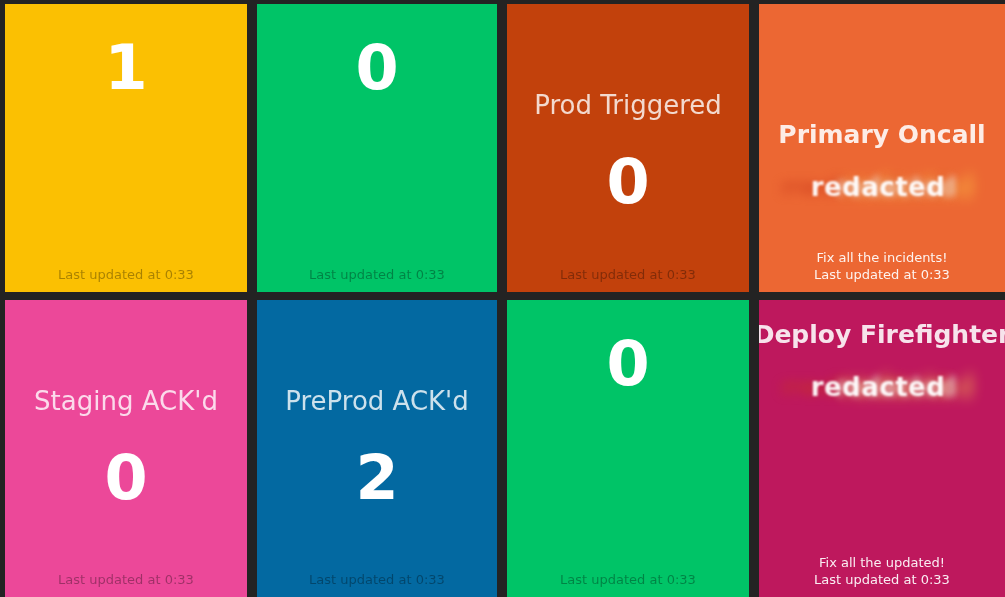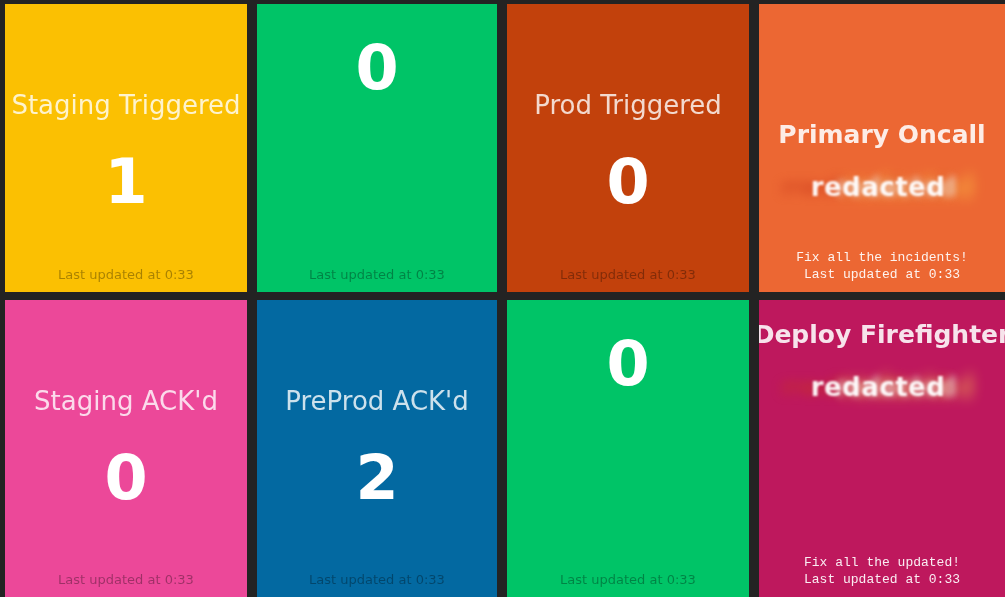--- a/index.html
+++ b/index.html
@@ -91,31 +91,29 @@
   .name.l3 { filter:blur(1.1px); opacity:0.95; transform:translateX(-4px); }
   .name.l4 { filter:blur(6px); opacity:0.5; transform:translateX(26px) scaleY(1.15); color:#ffd24a; }
   .person .footer {
     position:absolute;
     bottom:8px;
     left:0; right:0;
     text-align:center;
     font-size:13px;
     line-height:1.35;
     color:rgba(255,255,255,0.92);
-    font-family:Liberation Mono, monospace;
   }
   .footer .line { display:block; }
 </style>
 </head>
 <body>
 
 <div id="dashboard">
 
   <div class="tile counter c0 r0" style="background:#fbc002">
-    <div class="title">Staging Triggered</div>
     <div class="value">1</div>
     <div class="footer">Last updated at 0:33</div>
   </div>
 
   <div class="tile counter c1 r0" style="background:#00c467">
     <div class="value">0</div>
     <div class="footer">Last updated at 0:33</div>
   </div>
 
   <div class="tile counter c2 r0" style="background:#c2410c">

